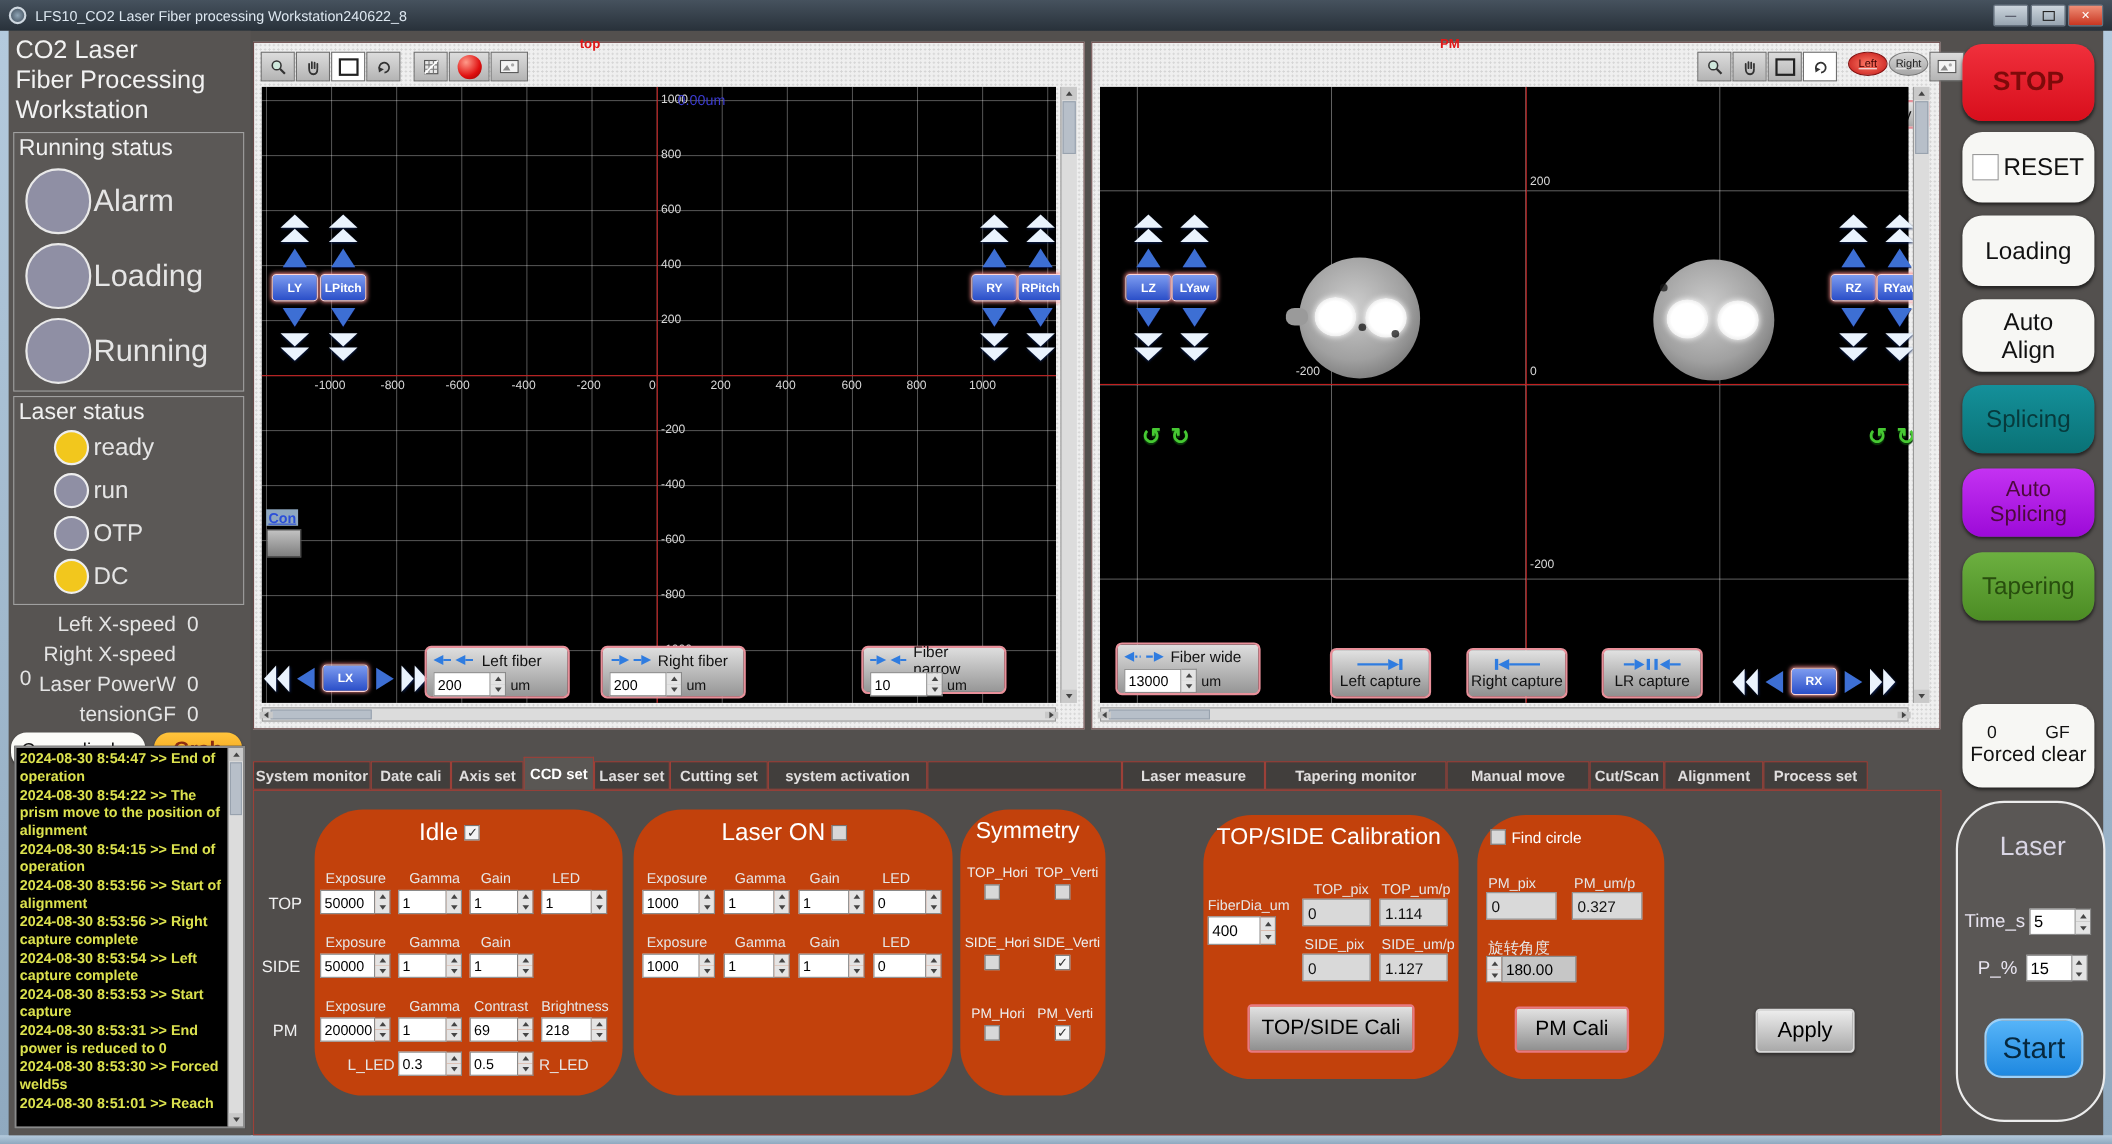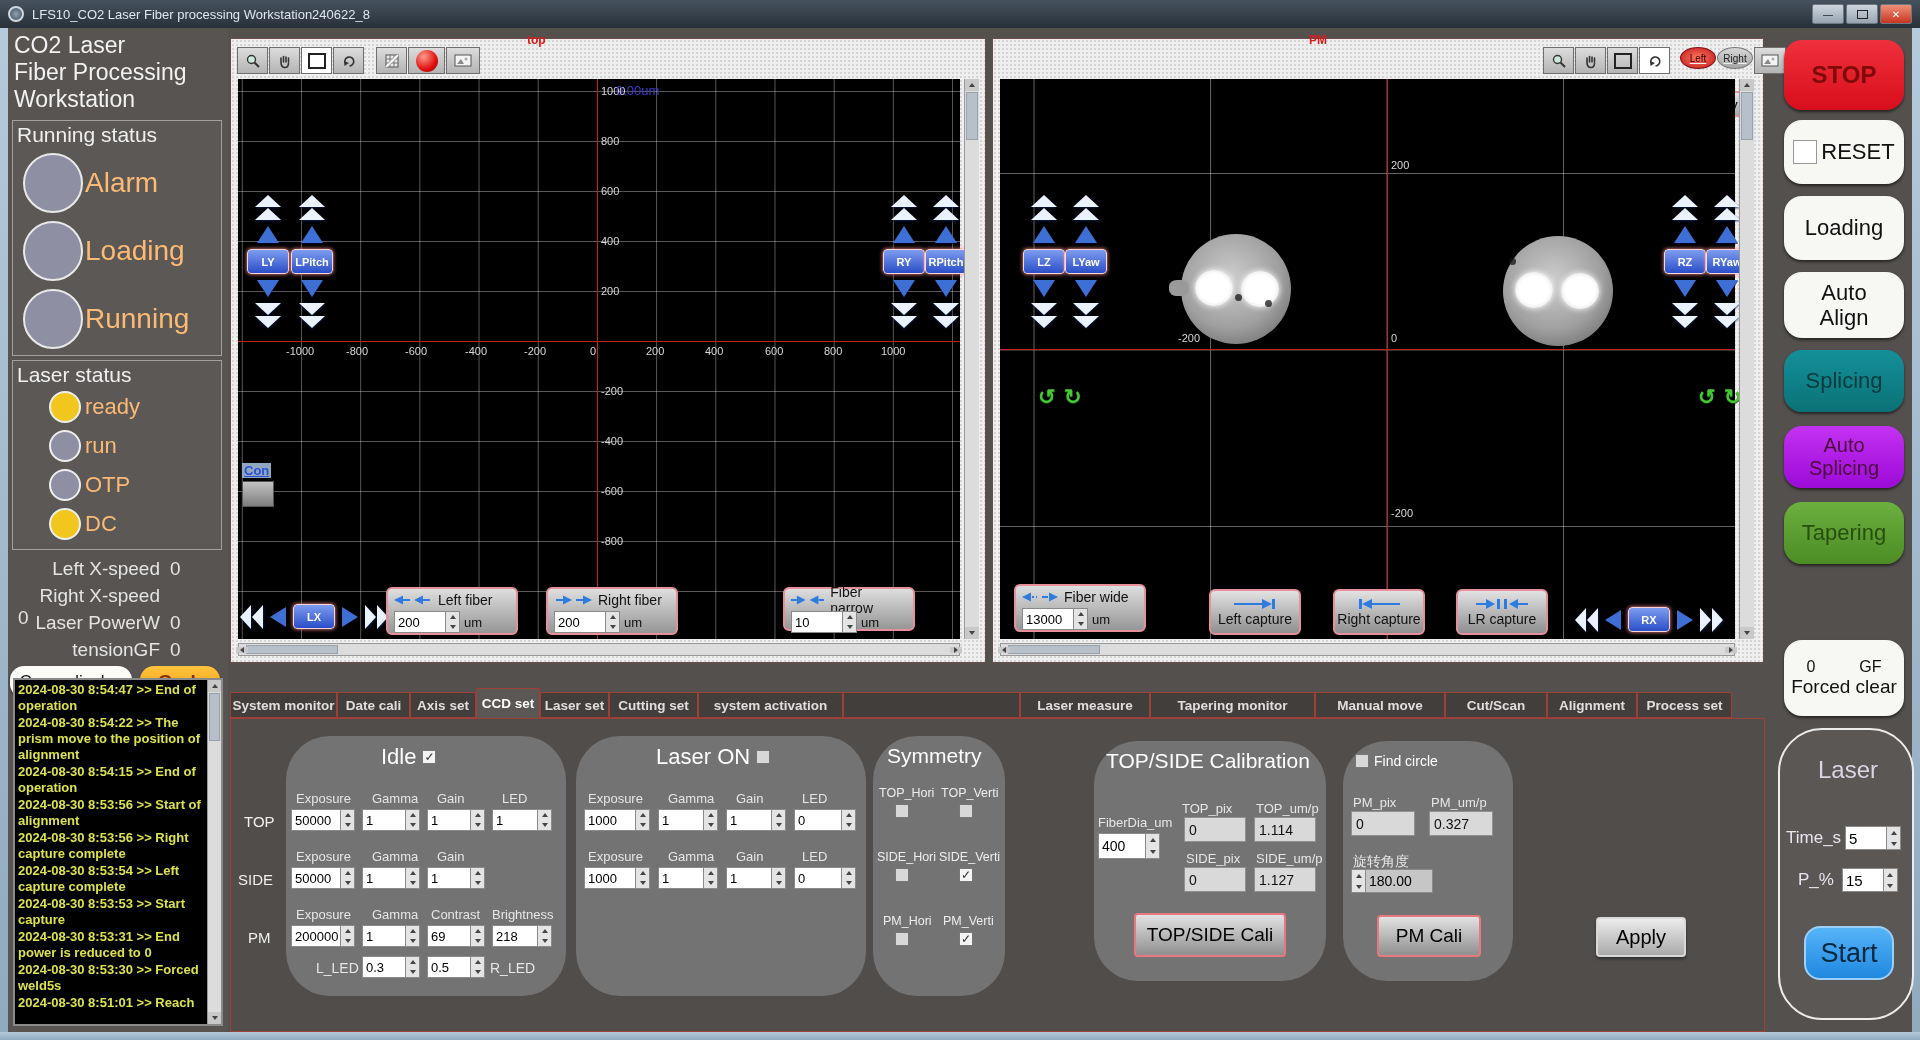--- a/index.html
+++ b/index.html
@@ -19,21 +19,21 @@
   .wbtn.close{background:linear-gradient(#f09078,#c83520);color:#fff;}
   
   .edge{background:linear-gradient(#b4cadd,#8fa9bf);}
   
   .sidebar{left:8px;top:28px;width:220px;height:1004px;background:#575452;}
   .apptitle{position:absolute;left:6px;top:4px;font-size:23px;line-height:27px;color:#f2f2f2;}
   .sgroup{position:absolute;left:4px;border:1px solid #a0a0a0;box-sizing:border-box;background:#5b5856;}
   .sgroup .glabel{font-size:21px;color:#f0f0f0;margin:2px 0 0 4px;}
   .statrow{display:flex;align-items:center;}
   .bigcircle{width:60px;height:60px;border-radius:50%;background:#8f8fa4;border:2px solid #e9e9e9;box-sizing:border-box;flex:none;}
-  .statrow .slabel{font-size:28px;color:#fdba74;margin-left:2px;}
+  .statrow .slabel{font-size:28px;color:#e5e5e5;margin-left:2px;}
   .smallcircle{width:32px;height:32px;border-radius:50%;background:#8f8fa4;border:2px solid #eee;box-sizing:border-box;flex:none;}
   .smallcircle.on{background:#f2c71d;}
   .lrow .slabel{font-size:22px;margin-left:4px;}
   .readout{position:absolute;width:200px;display:flex;font-size:19px;color:#e4e4e4;}
   .readout .rl{width:152px;text-align:right;}
   .readout .rv{margin-left:10px;}
   .pill{position:absolute;display:flex;align-items:center;justify-content:center;border-radius:14px;
         font-size:17px;color:#111;background:#fbfbf8;box-shadow:0 1px 2px rgba(0,0,0,.5);}
   .pill.grab{background:linear-gradient(#ffc43c,#f09a10);color:#8a2a10;font-weight:bold;font-size:19px;}
   .logbox{position:absolute;left:5px;top:650px;width:210px;height:348px;background:#000;
@@ -128,21 +128,21 @@
   .startbtn{position:absolute;left:24px;top:196px;width:90px;height:54px;border-radius:16px;
             background:linear-gradient(#56b4f8,#1e88e0);border:2px solid #9cd0f8;box-sizing:border-box;
             display:flex;align-items:center;justify-content:center;font-size:27px;color:#06283e;}
   
   .tabsrow{left:230px;top:692px;width:1535px;height:26px;display:flex;align-items:flex-end;}
   .tab{height:26px;background:#413e3c;border:1px solid #9c4038;box-sizing:border-box;color:#e0dede;
        font-size:13.5px;font-weight:bold;display:flex;align-items:center;justify-content:center;flex:none;}
   .tab.sel{height:30px;margin-top:-4px;background:#5a5754;color:#fff;z-index:2;border-bottom:none;}
   
   .ccd{left:230px;top:718px;width:1535px;height:314px;background:#504d4b;border:1px solid #9c4038;box-sizing:border-box;}
-  .ggroup{position:absolute;background:#737373;border-radius:44px;}
+  .ggroup{position:absolute;background:#c2410c;border-radius:44px;}
   .gtitle{position:absolute;font-size:22px;color:#fff;display:flex;align-items:center;gap:6px;}
   .cb{width:14px;height:14px;background:#f4f4f4;border:1px solid #777;box-sizing:border-box;display:inline-flex;
       align-items:center;justify-content:center;font-size:12px;color:#333;}
   .cb.on::after{content:"✓";}
   .hdr{position:absolute;font-size:13px;color:#e6e6e6;}
   .rowlab{position:absolute;font-size:15px;color:#f0f0f0;}
   .rofield{position:absolute;background:#d9d9d9;border:1px solid #909090;box-sizing:border-box;font-size:14px;
            color:#111;display:flex;align-items:center;padding:0 4px;}
   .calibtn{position:absolute;background:linear-gradient(#e2e2e2,#8f8f8f);border:2px solid #e87880;border-radius:4px;
            box-sizing:border-box;display:flex;align-items:center;justify-content:center;font-size:19px;color:#000;}
@@ -724,21 +724,21 @@
     <div class="tab" style="width:73px;">Date cali</div>
     <div class="tab" style="width:66px;">Axis set</div>
     <div class="tab sel" style="width:64px;">CCD set</div>
     <div class="tab" style="width:69px;">Laser set</div>
     <div class="tab" style="width:89px;">Cutting set</div>
     <div class="tab" style="width:145px;">system activation</div>
     <div class="tab" style="width:177px;"></div>
     <div class="tab" style="width:130px;">Laser measure</div>
     <div class="tab" style="width:165px;">Tapering monitor</div>
     <div class="tab" style="width:130px;">Manual move</div>
-    <div class="tab" style="width:102px;">Cut/Scan</div>
+    <div class="tab" style="width:68px;">Cut/Scan</div>
     <div class="tab" style="width:90px;">Alignment</div>
     <div class="tab" style="width:95px;">Process set</div>
   </div>
 
   <div class="abs ccd">
 
     <div class="ggroup" style="left:55px;top:17px;width:280px;height:260px;">
       <div class="gtitle" style="left:95px;top:8px;">
         <span>Idle</span>
         <span class="cb on"></span>
@@ -946,21 +946,21 @@
         <span>TOP/SIDE Calibration</span>
       </div>
       <span class="hdr" style="left:4px;top:74px;">FiberDia_um</span>
       <div class="spin abs" style="left:4px;top:92px;height:26px;">
         <div class="sv" style="width:48px;font-size:14px;">400</div>
         <div class="sbs">
             <div class="sb up"></div>
             <div class="sb dn"></div>
           </div>
       </div>
-      <span class="hdr" style="left:88px;top:60px;">TOP_pix</span>
+      <span class="hdr" style="left:100px;top:60px;">TOP_pix</span>
       <div class="rofield" style="left:90px;top:76px;width:62px;height:25px;">0</div>
       <span class="hdr" style="left:162px;top:60px;">TOP_um/p</span>
       <div class="rofield" style="left:160px;top:76px;width:62px;height:25px;">1.114</div>
       <span class="hdr" style="left:92px;top:110px;">SIDE_pix</span>
       <div class="rofield" style="left:90px;top:126px;width:62px;height:25px;">0</div>
       <span class="hdr" style="left:162px;top:110px;">SIDE_um/p</span>
       <div class="rofield" style="left:160px;top:126px;width:62px;height:25px;">1.127</div>
       <div class="calibtn" style="left:40px;top:172px;width:152px;height:44px;">TOP/SIDE Cali</div>
     </div>
 

